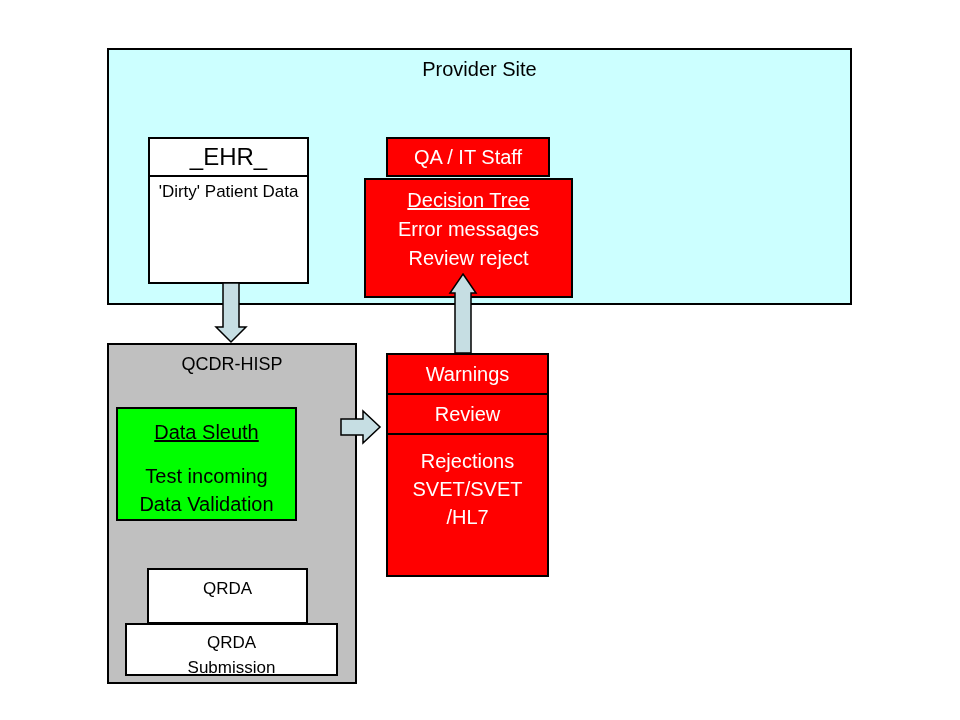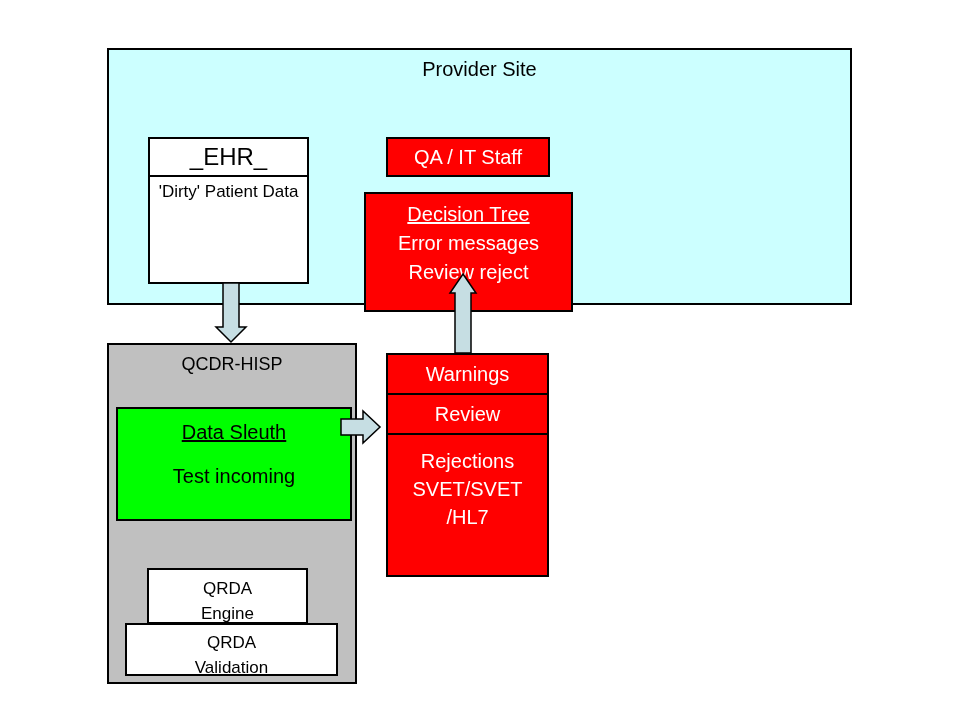--- a/index.html
+++ b/index.html
@@ -45,37 +45,37 @@
   
   .qa {
     left: 374px; top: 137px; width: 164px; height: 40px;
     background: var(--alert-red, #FF0000); color: var(--text-white, #ffffff);
     display: flex; align-items: center; justify-content: center;
     font-size: 20px; z-index: 2;
   }
 
   
   .decision {
-    left: 352px; top: 192px; width: 209px; height: 120px;
+    left: 352px; top: 178px; width: 209px; height: 120px;
     background: var(--alert-red, #FF0000); color: var(--text-white, #ffffff);
     font-size: 20px; text-align: center; line-height: 29px;
     padding-top: 6px; z-index: 3;
   }
   .u { text-decoration: underline; }
 
   
   .gray {
     left: 95px; top: 343px; width: 250px; height: 341px;
     background: var(--hisp-gray, #C0C0C0); z-index: 1;
   }
   .gray-title { margin-top: 9px; text-align: center; font-size: 18px; }
 
   
   .green {
-    left: 104px; top: 407px; width: 236px; height: 114px;
+    left: 104px; top: 407px; width: 181px; height: 114px;
     background: var(--success-green, #00FF00);
     font-size: 20px; text-align: center; line-height: 28px; z-index: 2;
   }
   .green .t1 { margin-top: 9px; }
   .green .t2 { margin-top: 16px; }
 
   
   .qrda-e {
     left: 135px; top: 568px; width: 161px; height: 56px;
     background: #ffffff; font-size: 17px; text-align: center;
@@ -137,30 +137,30 @@
     <div>Review reject</div>
   </div>
 
   <div class="box gray">
     <div class="gray-title">QCDR-HISP</div>
   </div>
 
   <div class="box green">
     <div class="t1 u">Data Sleuth</div>
     <div class="t2">Test incoming</div>
+    <div>Data Validation</div>
   </div>
 
   <div class="box qrda-e">
     <div>QRDA</div>
-    <div>Engine</div>
   </div>
 
   <div class="box qrda-s">
     <div>QRDA</div>
-    <div>Validation</div>
+    <div>Submission</div>
   </div>
 
   <div class="box feedback">
     <div class="fb-w">
       <div>Warnings</div>
     </div>
     <div class="fb-e">
       <div>Review</div>
     </div>
     <div class="fb-r">

